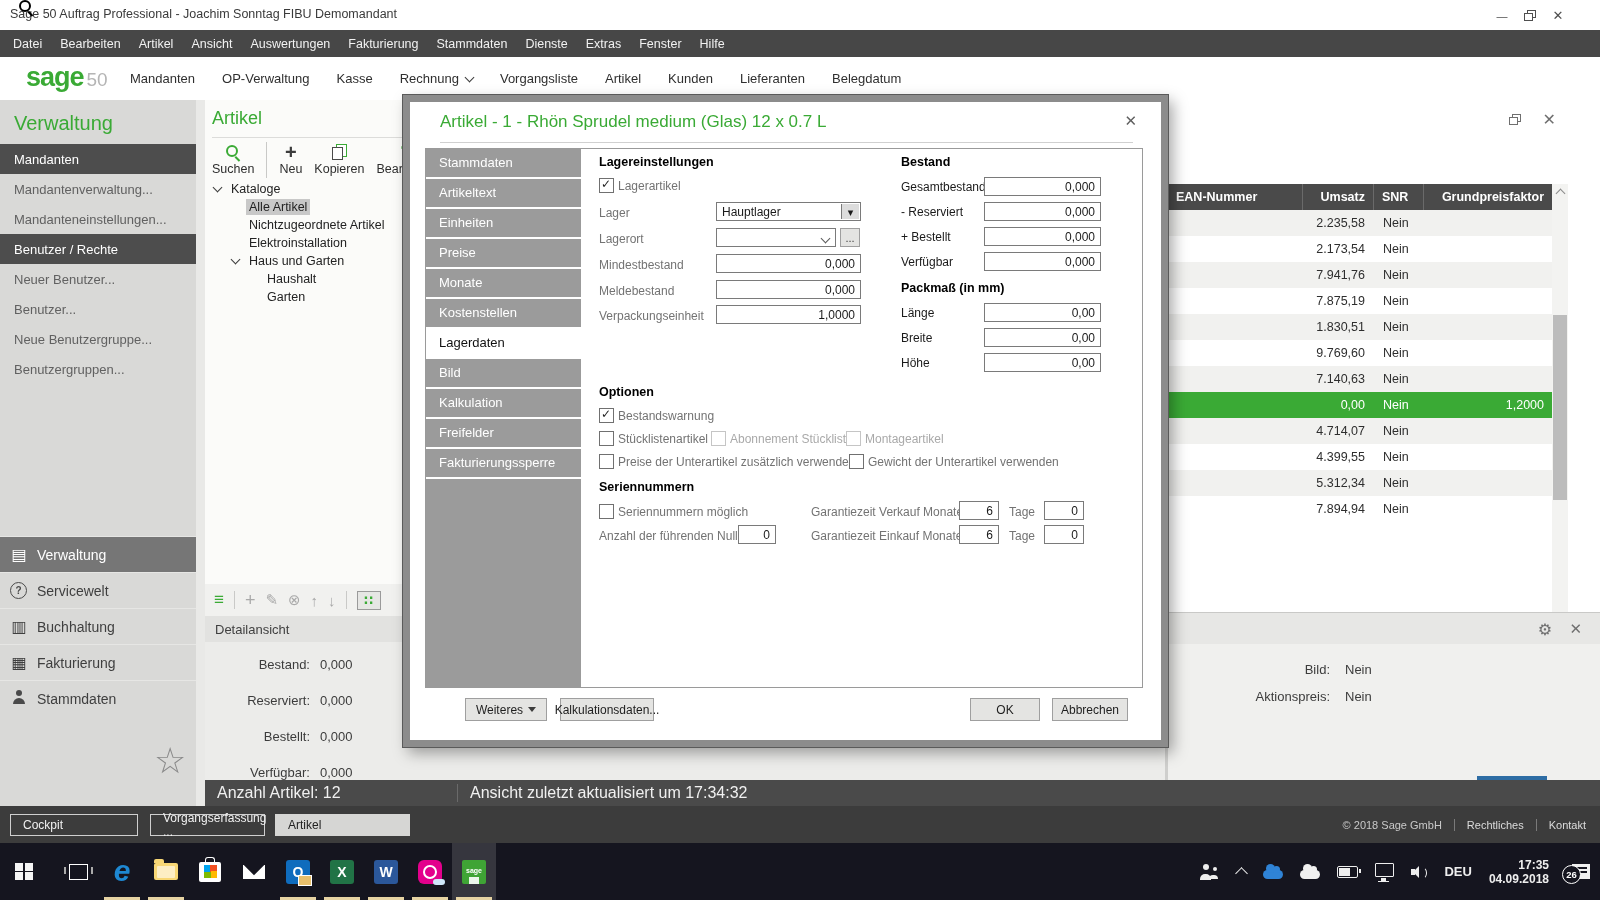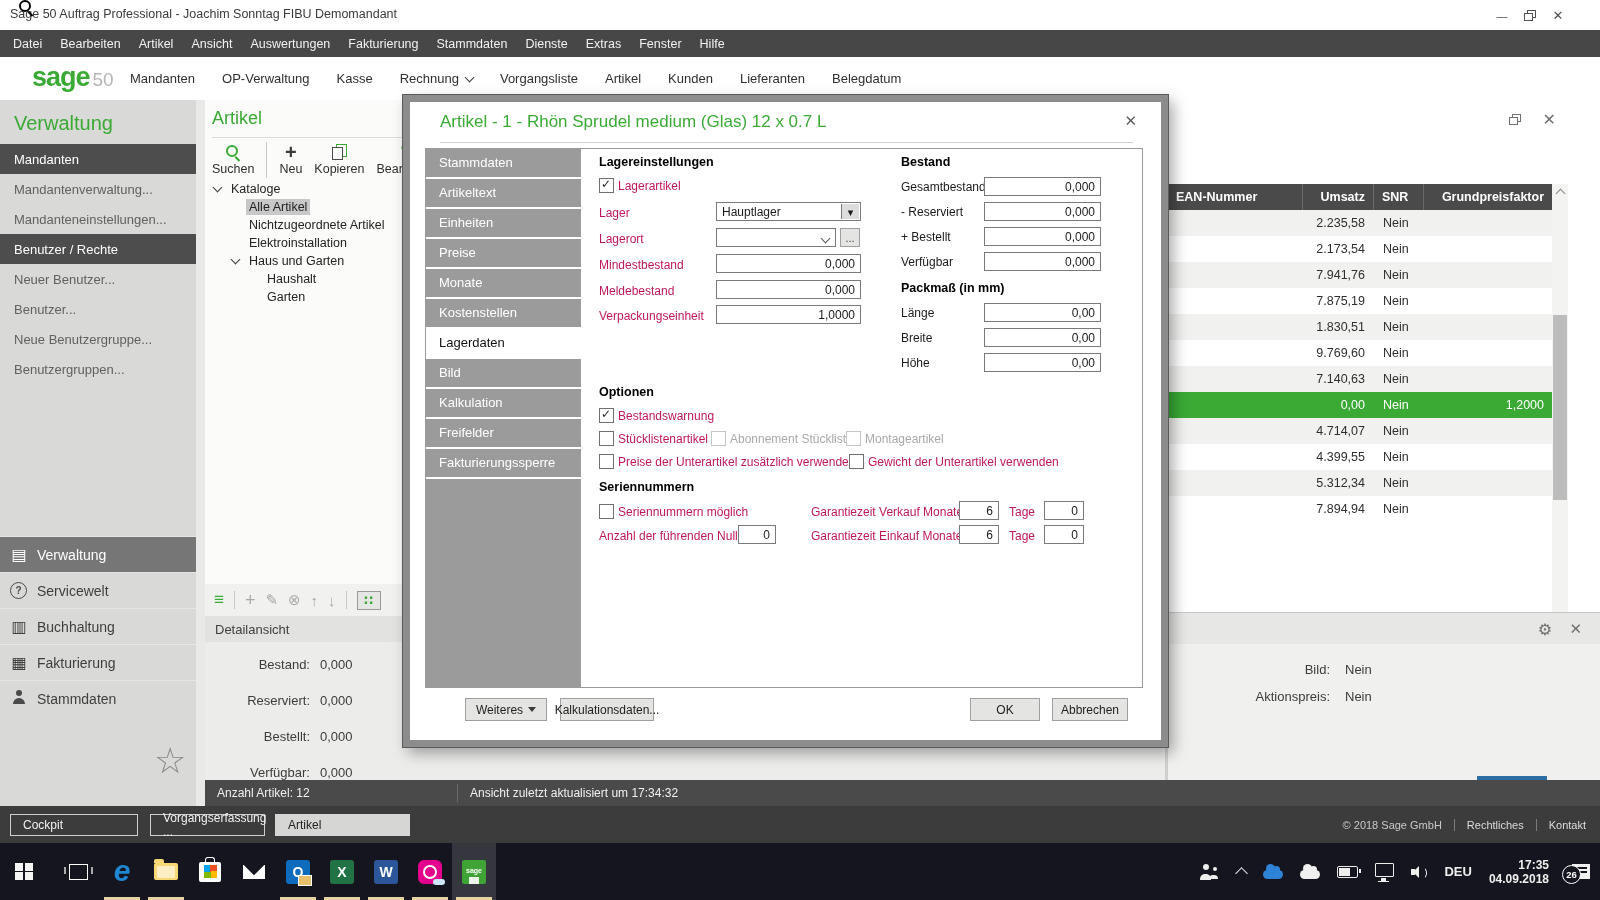--- a/index.html
+++ b/index.html
@@ -20,21 +20,21 @@
   
   .menubar{left:0;top:30px;width:1600px;height:27px;background:#474747;display:flex;align-items:center;}
   .menubar .mitem{color:#f2f2f2;font-size:12.5px;padding:0 9px;height:27px;display:flex;align-items:center;cursor:default;}
   .g-gear::before{content:"⚙";font-size:16px;}
   .ico-mag{position:relative;display:inline-block;width:15px;height:15px;}
   .ico-mag::before{content:"";position:absolute;top:0;left:0;width:8px;height:8px;border:2px solid currentColor;border-radius:50%;}
   .ico-mag::after{content:"";position:absolute;left:10.5px;top:10.5px;width:6px;height:2px;background:currentColor;transform:rotate(45deg);transform-origin:0 0;}
 
   
   .appbar{left:0;top:57px;width:1600px;height:43px;background:#fff;border-bottom:1px solid #e8e8e8;}
-  .logo{position:absolute;left:32px;top:5px;display:flex;align-items:baseline;}
+  .logo{position:absolute;left:26px;top:5px;display:flex;align-items:baseline;}
   .logo-sage{color:#3aaa35;font-size:27px;font-weight:bold;letter-spacing:-1px;}
   .logo-50{color:#b5b5b5;font-size:19px;font-weight:300;margin-left:3px;}
   .navitems{position:absolute;left:130px;top:0;height:43px;display:flex;align-items:center;gap:27px;}
   .navitem{font-size:13px;color:#2f2f2f;display:flex;align-items:center;gap:7px;cursor:default;white-space:nowrap;}
   .nav-caret{display:none;width:6px;height:6px;border-right:1.5px solid #3c3c3c;border-bottom:1.5px solid #3c3c3c;transform:rotate(45deg);margin-top:-3px;}
   .navitem.has-caret .nav-caret{display:inline-block;}
 
   
   .sidebar{left:0;top:100px;width:196px;height:706px;background:#d9d9d7;}
   .gutter{left:196px;top:100px;width:9px;height:706px;background:#e9e9e7;}
@@ -137,39 +137,39 @@
   .dialog{left:403px;top:95px;width:765px;height:652px;background:#fff;border:7px solid #8c8c8c;outline:1px solid #5a5a5a;box-sizing:border-box;box-shadow:5px 6px 14px rgba(0,0,0,.35);z-index:10;}
   .dlg-title{position:absolute;left:30px;top:10px;color:#3aaa35;font-size:17px;}
   .dlg-close{position:absolute;right:24px;top:10px;color:#5f5f5f;font-size:15px;cursor:default;}
   .dlg-hr{position:absolute;left:30px;right:28px;top:40px;height:1px;background:#d0d0d0;}
   .dlg-box{position:absolute;left:15px;top:46px;width:718px;height:540px;border:1px solid #9a9a9a;box-sizing:border-box;background:#9b9b9b;}
   .tabs{position:absolute;left:0;top:0;width:155px;height:100%;background:#9b9b9b;}
   .tab{height:28px;line-height:28px;padding-left:13px;font-size:13px;color:#fff;background:#9b9b9b;border-bottom:2px solid #fff;cursor:default;}
   .tab.is-selected{background:#fff;color:#111;}
   .form{position:absolute;left:155px;top:0;right:0;bottom:0;background:#fff;font-size:12px;color:#1a1a1a;}
   .h-bold{position:absolute;font-weight:bold;font-size:12.5px;color:#000;}
-  .lbl{position:absolute;font-size:12px;color:#be185d;white-space:nowrap;}
+  .lbl{position:absolute;font-size:12px;color:#737373;white-space:nowrap;}
   .lbl.dim{color:#a9a9a9;}
   .cb{position:absolute;width:13px;height:13px;border:1px solid #707070;background:#fff;}
   .cb.is-checked::after{content:"✓";position:absolute;left:1px;top:-2px;font-size:12px;color:#1f1f1f;font-weight:bold;}
   .cb.dis{border-color:#c5c5c5;}
   .tin{position:absolute;height:19px;border:1px solid #7a7a7a;background:#fff;font-size:12px;color:#1a1a1a;display:flex;align-items:center;justify-content:flex-end;padding:0 5px;box-sizing:border-box;}
   .tin.left{justify-content:flex-start;}
   .dd-btn{position:absolute;right:1px;top:1px;bottom:1px;width:17px;background:#dcdcdc;border-left:1px solid #7a7a7a;display:flex;align-items:center;justify-content:center;color:#1a1a1a;}
   .g-tri::before{content:"▾";font-size:11px;}
   .combo-chev{position:absolute;right:6px;top:6px;width:6px;height:6px;border-right:1.5px solid #5a5a5a;border-bottom:1.5px solid #5a5a5a;transform:rotate(45deg);}
   .more-btn{position:absolute;width:20px;height:19px;background:#e4e4e2;border:1px solid #9f9f9f;display:flex;align-items:center;justify-content:center;font-size:11px;color:#3a3a3a;box-sizing:border-box;}
   .fieldrow{display:flex;align-items:center;margin-bottom:4px;height:21px;}
   .fieldrow .fl{width:83px;font-size:12px;}
   .fieldrow .fv{width:117px;height:19px;border:1px solid #7a7a7a;display:flex;align-items:center;justify-content:flex-end;padding:0 5px;box-sizing:border-box;background:#fff;}
   .btn{position:absolute;height:23px;background:#e4e4e2;border:1px solid #9f9f9f;display:flex;align-items:center;justify-content:center;font-size:12px;color:#1e1e1e;box-sizing:border-box;gap:5px;cursor:default;}
   .btn .bcaret{width:0;height:0;border-left:4px solid transparent;border-right:4px solid transparent;border-top:5px solid #3c3c3c;}
 
   
-  .statusbar{left:205px;top:780px;width:1395px;height:26px;background:#4a4a4a;display:flex;align-items:center;color:#f0f0f0;font-size:12px;}
+  .statusbar{left:205px;top:780px;width:1395px;height:26px;background:#4a4a4a;display:flex;align-items:center;color:#f0f0f0;font-size:16px;}
   .statusbar .s-left{width:240px;padding-left:12px;}
   .statusbar .s-div{width:1px;height:18px;background:#6a6a6a;}
   .statusbar .s-right{padding-left:12px;}
 
   
   .bottombar{left:0;top:806px;width:1600px;height:37px;background:#3c3c3c;}
   .bb-btn{position:absolute;top:8px;height:22px;border:1px solid #cfcfcf;color:#f0f0f0;font-size:12px;display:flex;align-items:center;padding-left:12px;box-sizing:border-box;cursor:default;}
   .bb-btn.is-active{background:#d6d6d4;color:#222;border-color:#d6d6d4;}
   .bb-right{position:absolute;right:14px;top:0;height:37px;display:flex;align-items:center;gap:12px;font-size:11px;color:#c9c9c9;}
   .bb-right .lnk{color:#dcdcdc;cursor:default;}

